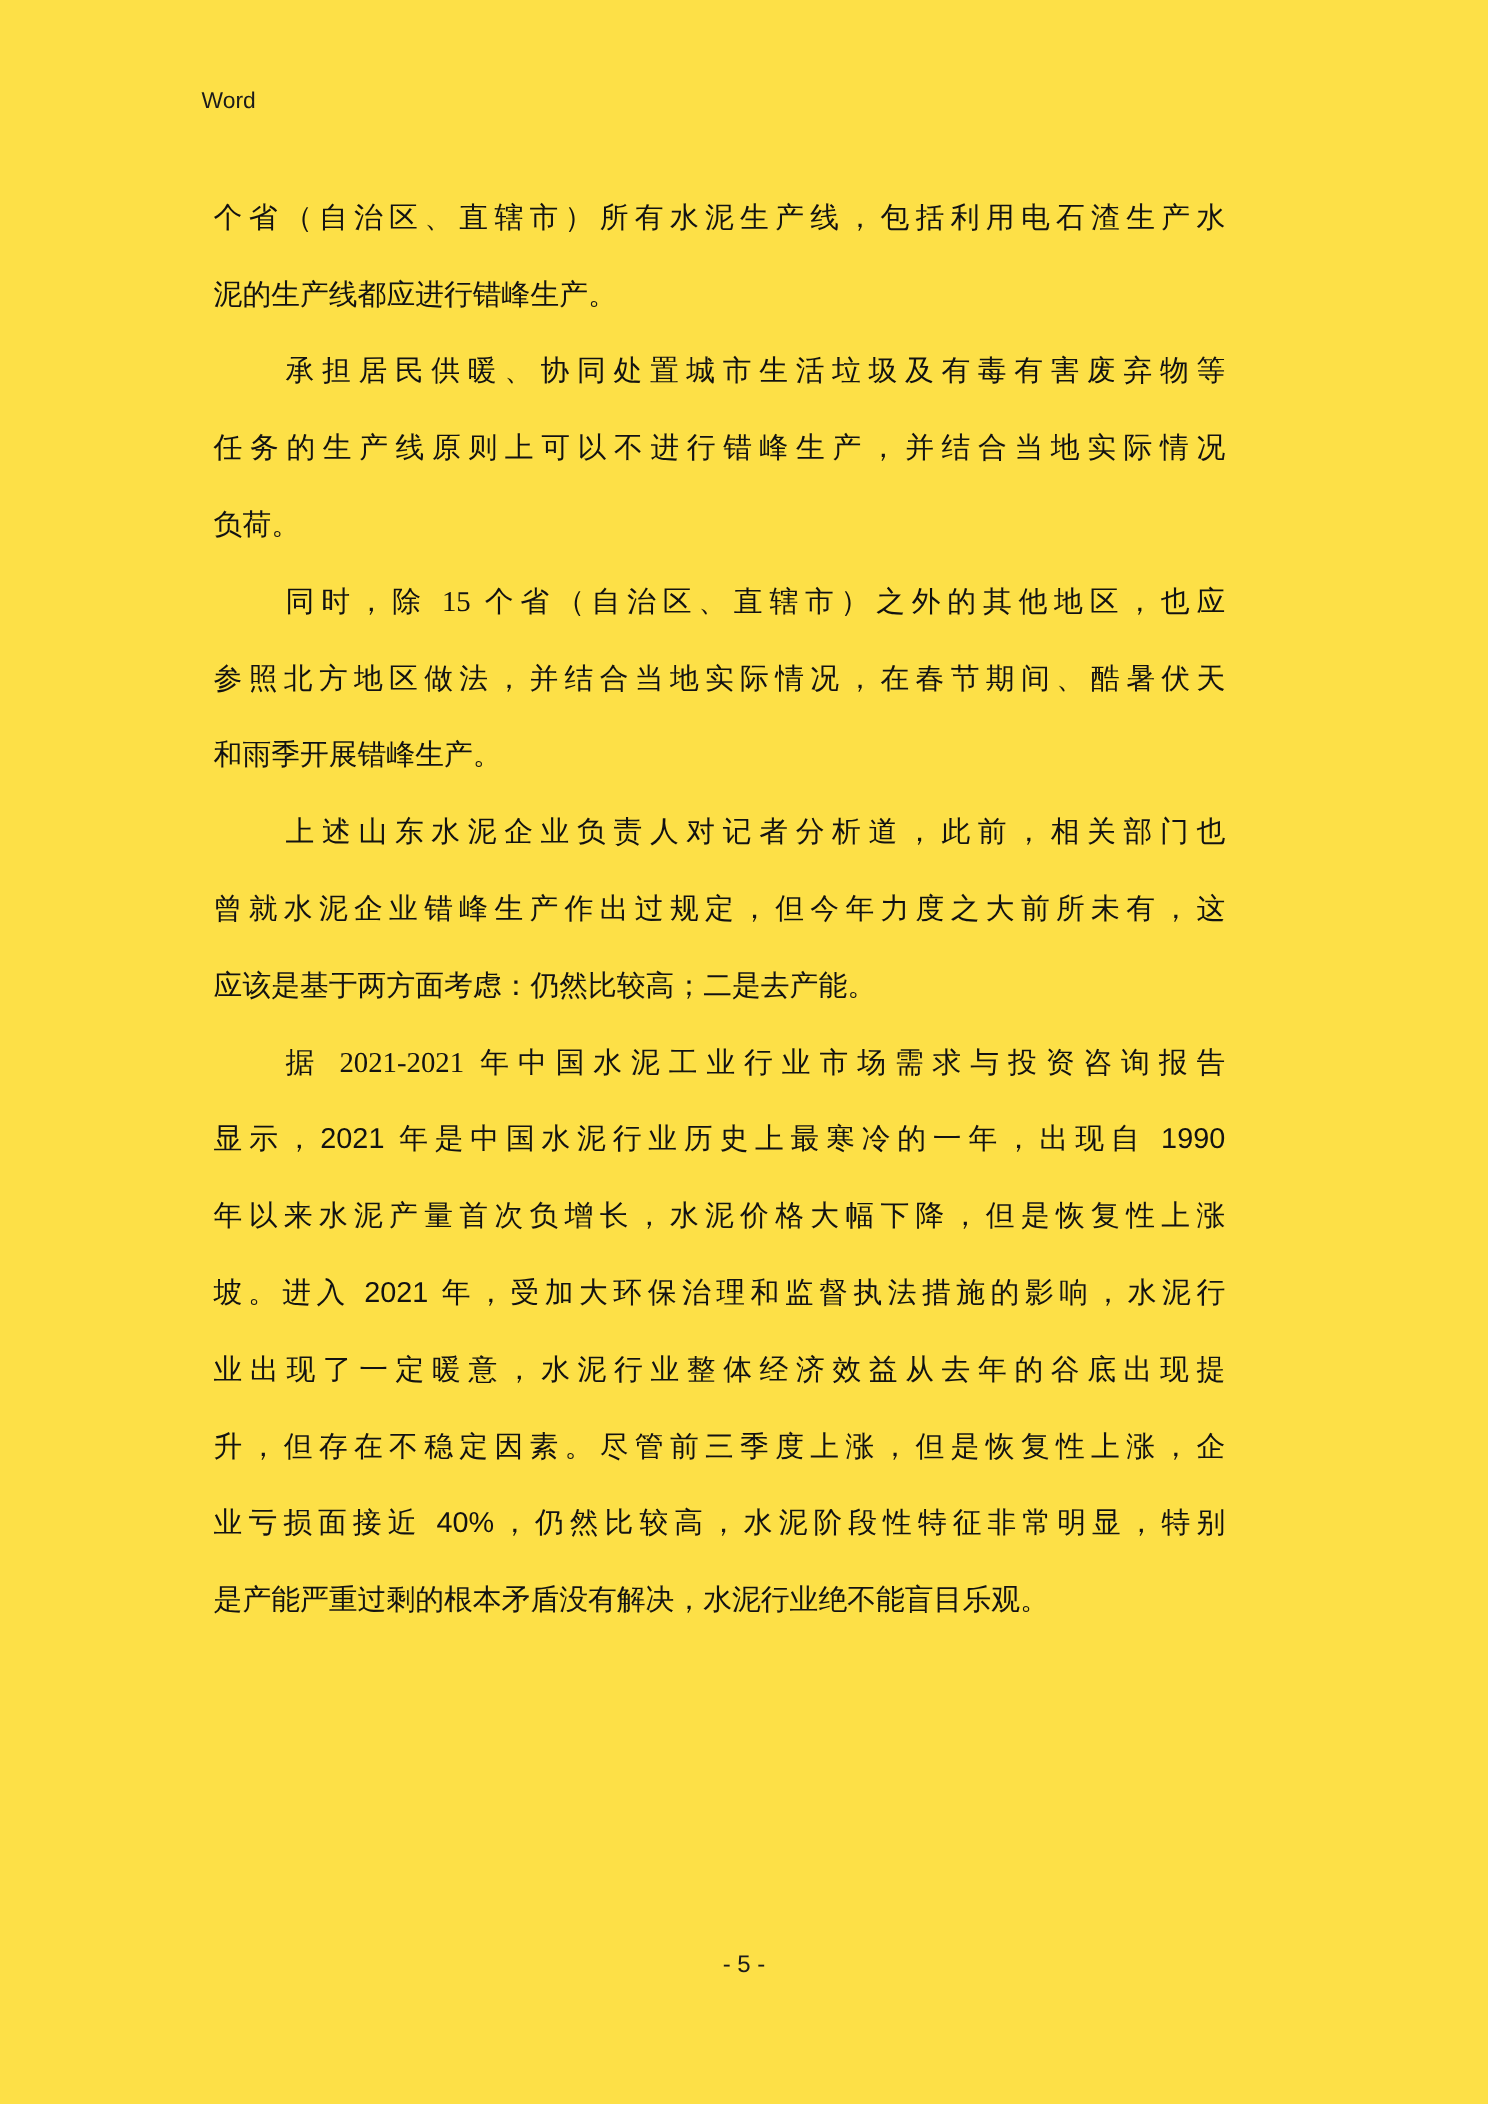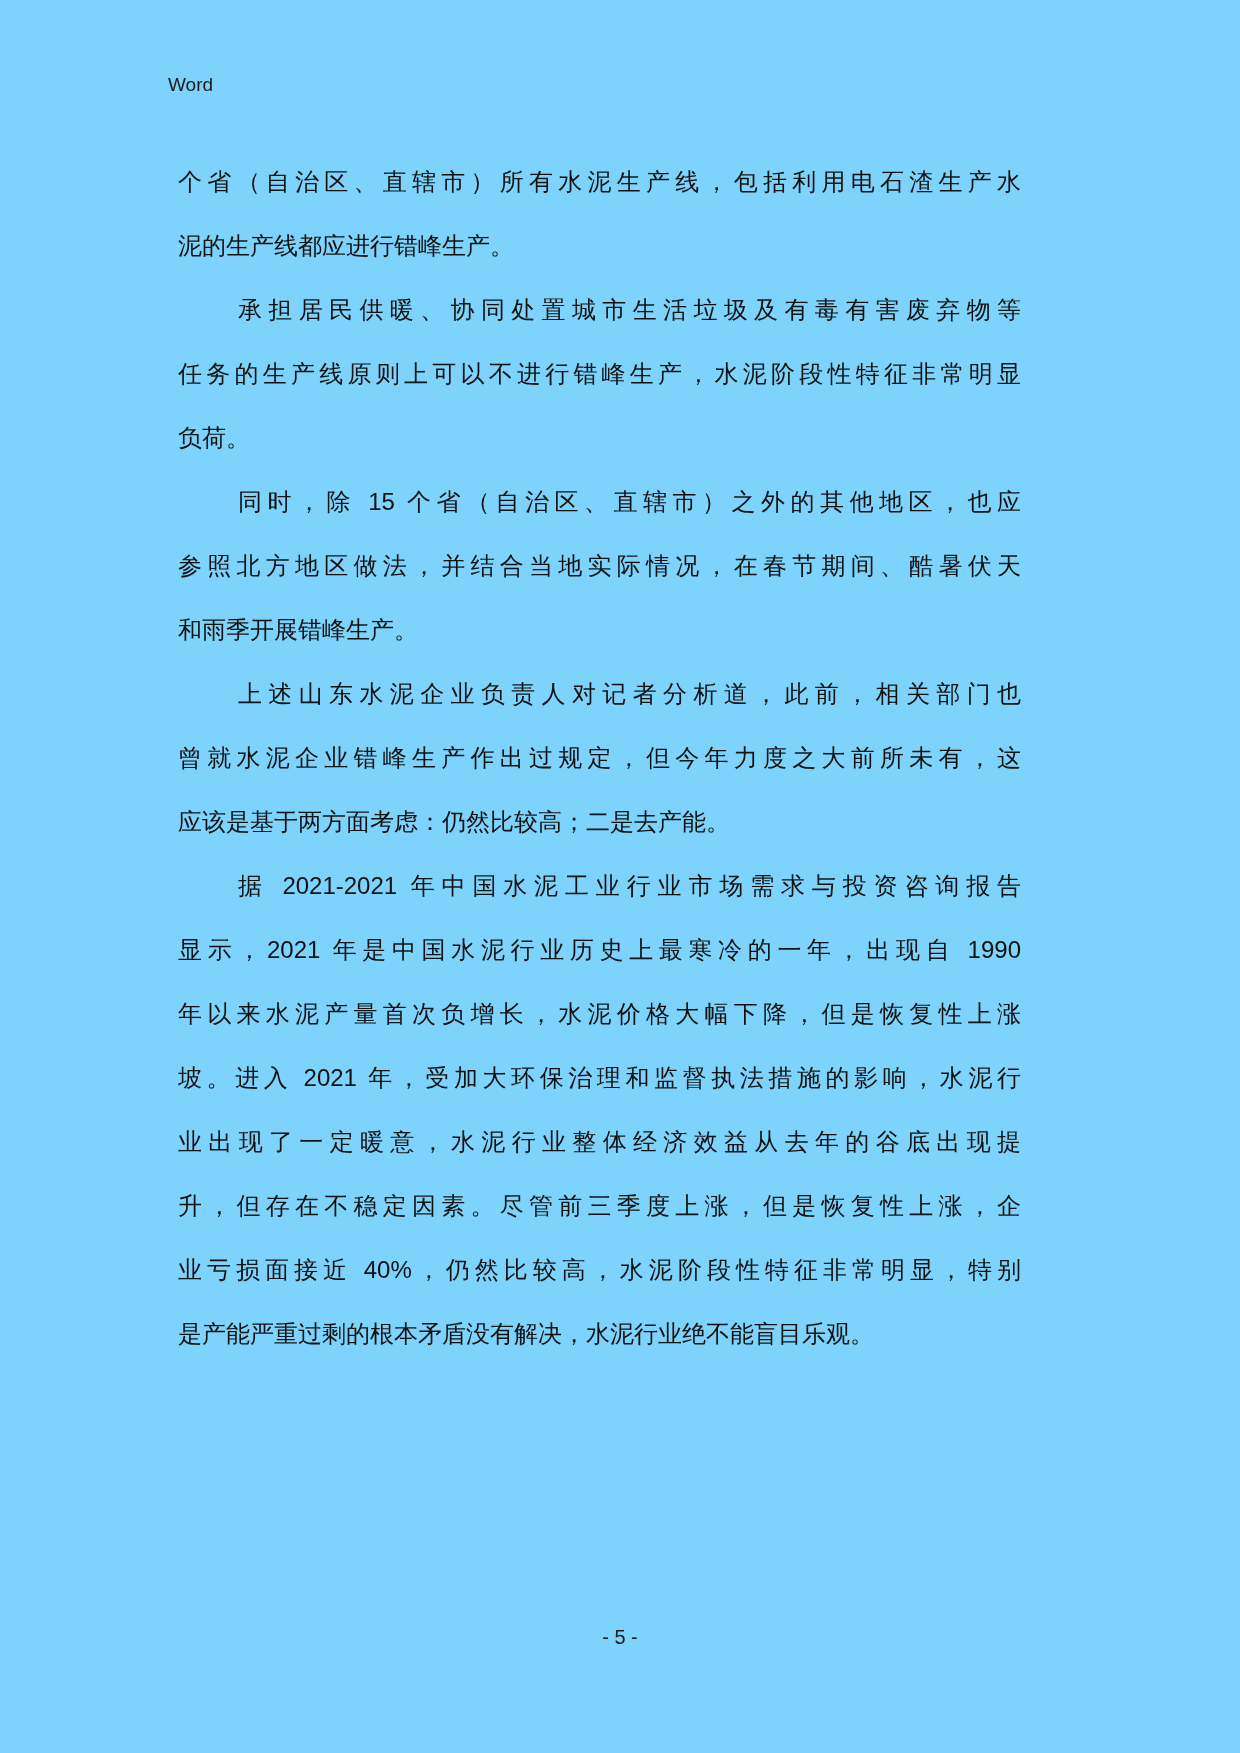--- a/index.html
+++ b/index.html
@@ -4,21 +4,21 @@
 <style>
   html, body {
     margin: 0;
     padding: 0;
     background: #ffffff;
   }
   .page {
     position: relative;
     width: 1240px;
     height: 1753px;
-    background: #7dd3fc;
+    background: #fde047;
     overflow: hidden;
     font-family: "Liberation Serif", serif;
   }
   .app-label {
     position: absolute;
     left: 168px;
     top: 74px;
     font-family: "Liberation Sans", sans-serif;
     font-size: 19px;
     color: #1b1b1b;
@@ -34,20 +34,21 @@
     font-family: "Liberation Sans", "Liberation Serif", serif;
   }
   .line {
     line-height: 64px;
     min-height: 64px;
     text-align: justify;
     text-align-last: justify;
   }
   .line.indent {
     text-indent: 60px;
+    font-family: Liberation Serif, serif;
   }
   .line.para-end {
     text-align: left;
     text-align-last: left;
   }
   .page-number {
     position: absolute;
     left: 0;
     top: 1626px;
     width: 1240px;
@@ -61,21 +62,21 @@
 <body>
 
 <div class="page">
 
   <div class="app-label">Word</div>
 
   <div class="body-text">
     <div class="line">个省（自治区、直辖市）所有水泥生产线，包括利用电石渣生产水</div>
     <div class="line para-end">泥的生产线都应进行错峰生产。</div>
     <div class="line indent">承担居民供暖、协同处置城市生活垃圾及有毒有害废弃物等</div>
-    <div class="line">任务的生产线原则上可以不进行错峰生产，水泥阶段性特征非常明显</div>
+    <div class="line">任务的生产线原则上可以不进行错峰生产，并结合当地实际情况</div>
     <div class="line para-end">负荷。</div>
     <div class="line indent">同时，除 15 个省（自治区、直辖市）之外的其他地区，也应</div>
     <div class="line">参照北方地区做法，并结合当地实际情况，在春节期间、酷暑伏天</div>
     <div class="line para-end">和雨季开展错峰生产。</div>
     <div class="line indent">上述山东水泥企业负责人对记者分析道，此前，相关部门也</div>
     <div class="line">曾就水泥企业错峰生产作出过规定，但今年力度之大前所未有，这</div>
     <div class="line para-end">应该是基于两方面考虑：仍然比较高；二是去产能。</div>
     <div class="line indent">据 2021-2021 年中国水泥工业行业市场需求与投资咨询报告</div>
     <div class="line">显示，2021 年是中国水泥行业历史上最寒冷的一年，出现自 1990</div>
     <div class="line">年以来水泥产量首次负增长，水泥价格大幅下降，但是恢复性上涨</div>

